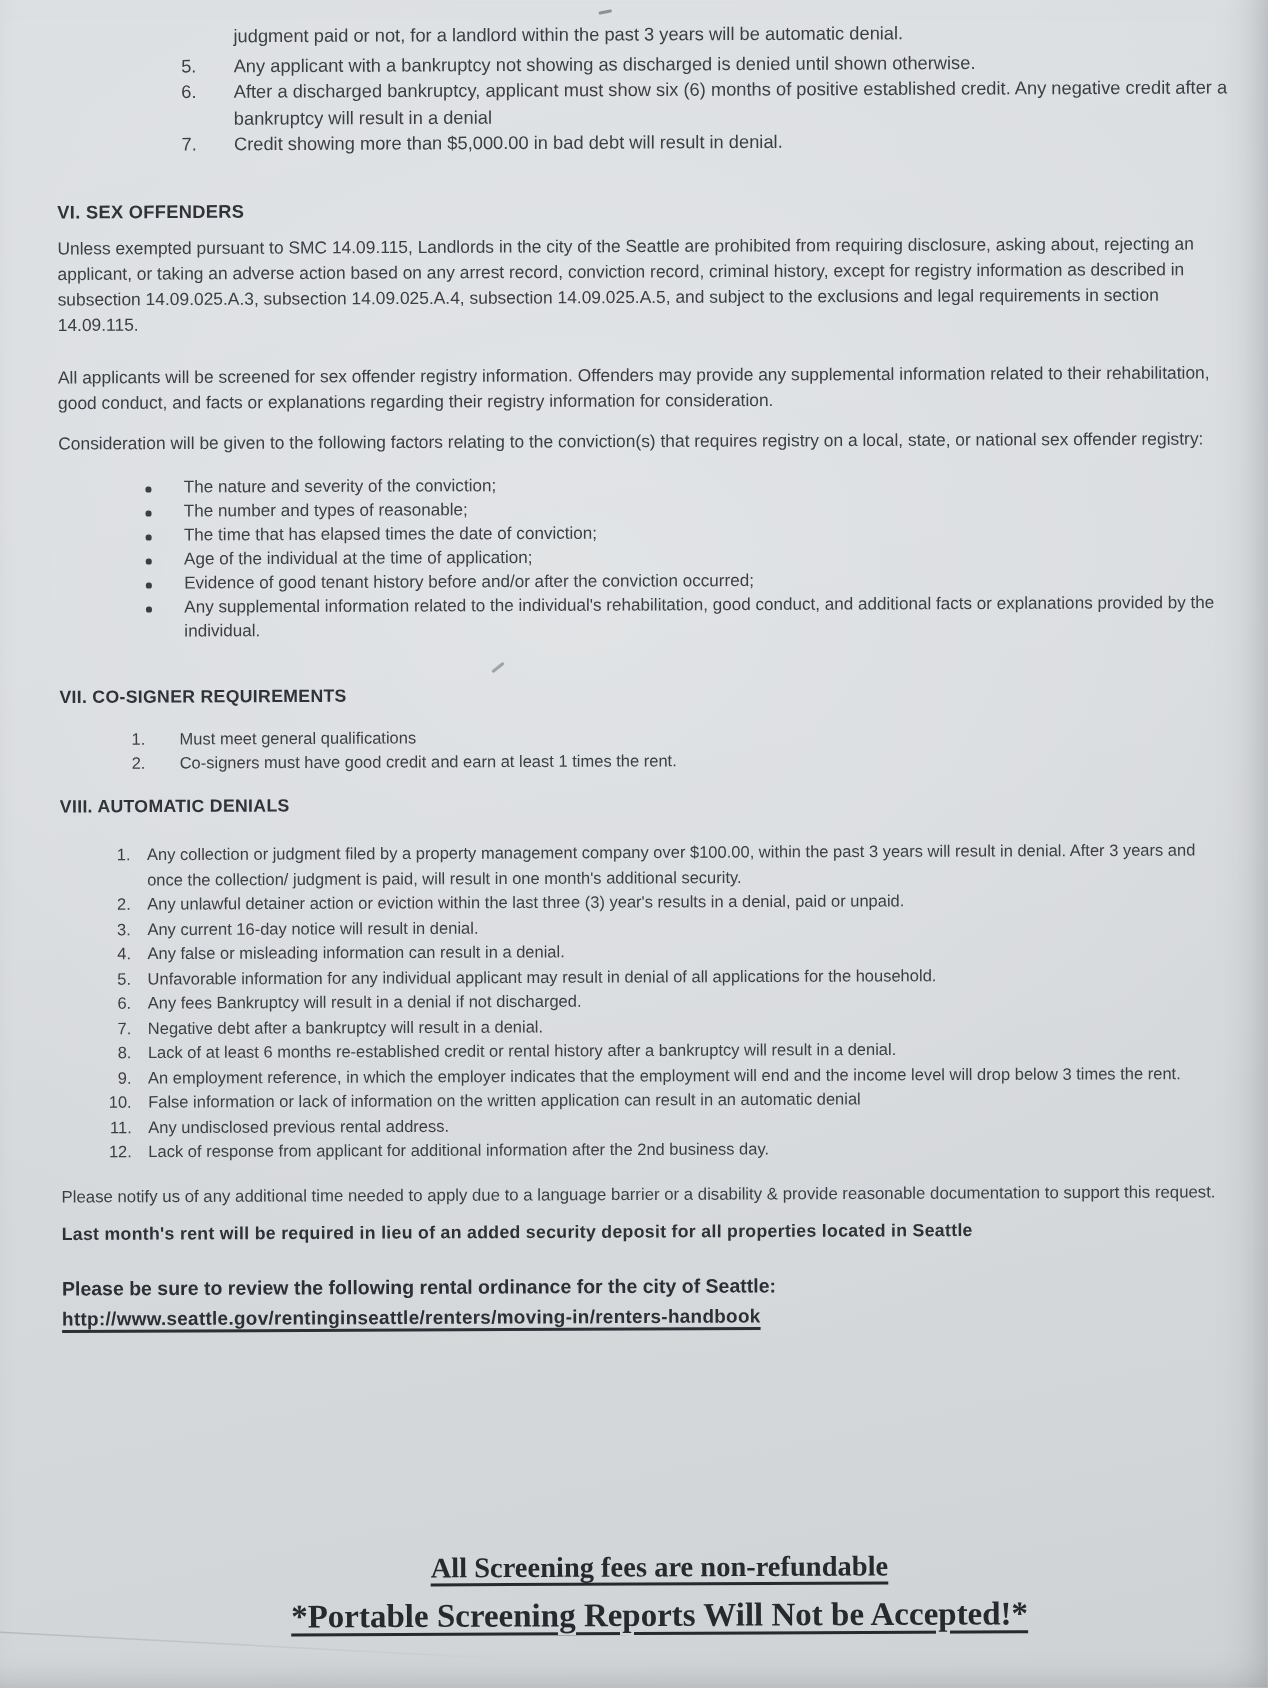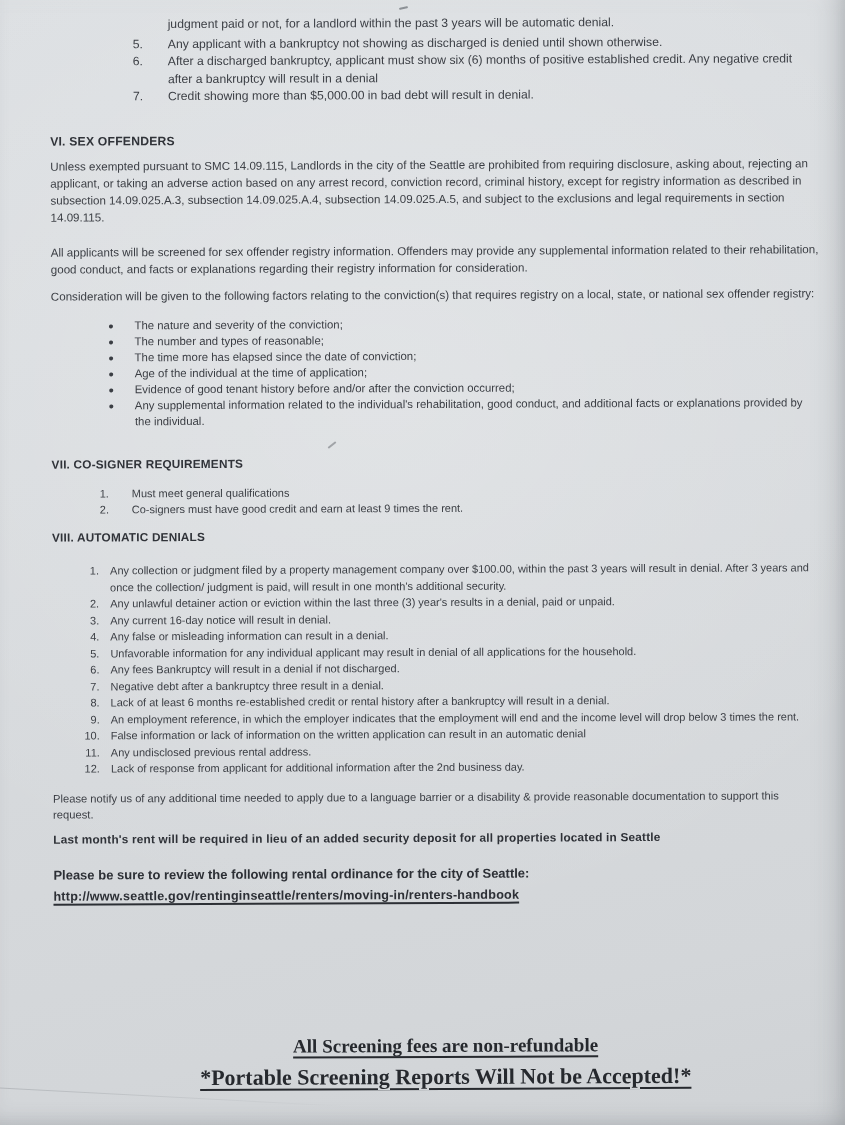--- a/index.html
+++ b/index.html
@@ -7,21 +7,20 @@
   body { background:#c7cacd; font-family:"Liberation Sans", sans-serif; }
   .page {
     position:relative; width:845px; height:1125px; overflow:hidden;
     background:
       radial-gradient(ellipse 120% 80% at 45% 35%, rgba(255,255,255,0.22), rgba(255,255,255,0) 60%),
       linear-gradient(168deg, #dde0e3 0%, #d8dbde 45%, #d3d6d9 85%, #cfd2d5 100%);
     color:#3b3e44;
     box-shadow: inset -22px 0 30px -20px rgba(95,100,106,0.38),
                 inset 0 -14px 22px -14px rgba(95,100,106,0.30),
                 inset 0 10px 18px -12px rgba(255,255,255,0.35);
-    padding-left: 12px;
   }
   .content {
     position:relative; height:100%;
     padding:15px 24px 0 40px;
     transform:rotate(-0.25deg);
     font-size:11.5px; line-height:16.5px;
   }
   .cont-line { margin-left:118px; font-size:12.2px; line-height:17.5px; }
   ol, ul { list-style:none; }
   li { display:flex; align-items:flex-start; }
@@ -98,21 +97,21 @@
       <li>
           <span class="dot"></span>
           <span class="txt">The nature and severity of the conviction;</span>
         </li>
       <li>
           <span class="dot"></span>
           <span class="txt">The number and types of reasonable;</span>
         </li>
       <li>
           <span class="dot"></span>
-          <span class="txt">The time more has elapsed since the date of conviction;</span>
+          <span class="txt">The time that has elapsed times the date of conviction;</span>
         </li>
       <li>
           <span class="dot"></span>
           <span class="txt">Age of the individual at the time of application;</span>
         </li>
       <li>
           <span class="dot"></span>
           <span class="txt">Evidence of good tenant history before and/or after the conviction occurred;</span>
         </li>
       <li>
@@ -122,21 +121,21 @@
     </ul>
 
     <div class="heading h-vii">VII. CO-SIGNER REQUIREMENTS</div>
     <ol class="viilist">
       <li>
           <span class="num">1.</span>
           <span class="txt">Must meet general qualifications</span>
         </li>
       <li>
           <span class="num">2.</span>
-          <span class="txt">Co-signers must have good credit and earn at least 9 times the rent.</span>
+          <span class="txt">Co-signers must have good credit and earn at least 1 times the rent.</span>
         </li>
     </ol>
 
     <div class="heading h-viii">VIII. AUTOMATIC DENIALS</div>
     <ol class="viiilist">
       <li>
           <span class="num">1.</span>
           <span class="txt">Any collection or judgment filed by a property management company over $100.00, within the past 3 years will result in denial. After 3 years and once the collection/ judgment is paid, will result in one month's additional security.</span>
         </li>
       <li>
@@ -154,21 +153,21 @@
       <li>
           <span class="num">5.</span>
           <span class="txt">Unfavorable information for any individual applicant may result in denial of all applications for the household.</span>
         </li>
       <li>
           <span class="num">6.</span>
           <span class="txt">Any fees Bankruptcy will result in a denial if not discharged.</span>
         </li>
       <li>
           <span class="num">7.</span>
-          <span class="txt">Negative debt after a bankruptcy three result in a denial.</span>
+          <span class="txt">Negative debt after a bankruptcy will result in a denial.</span>
         </li>
       <li>
           <span class="num">8.</span>
           <span class="txt">Lack of at least 6 months re-established credit or rental history after a bankruptcy will result in a denial.</span>
         </li>
       <li>
           <span class="num">9.</span>
           <span class="txt">An employment reference, in which the employer indicates that the employment will end and the income level will drop below 3 times the rent.</span>
         </li>
       <li>

